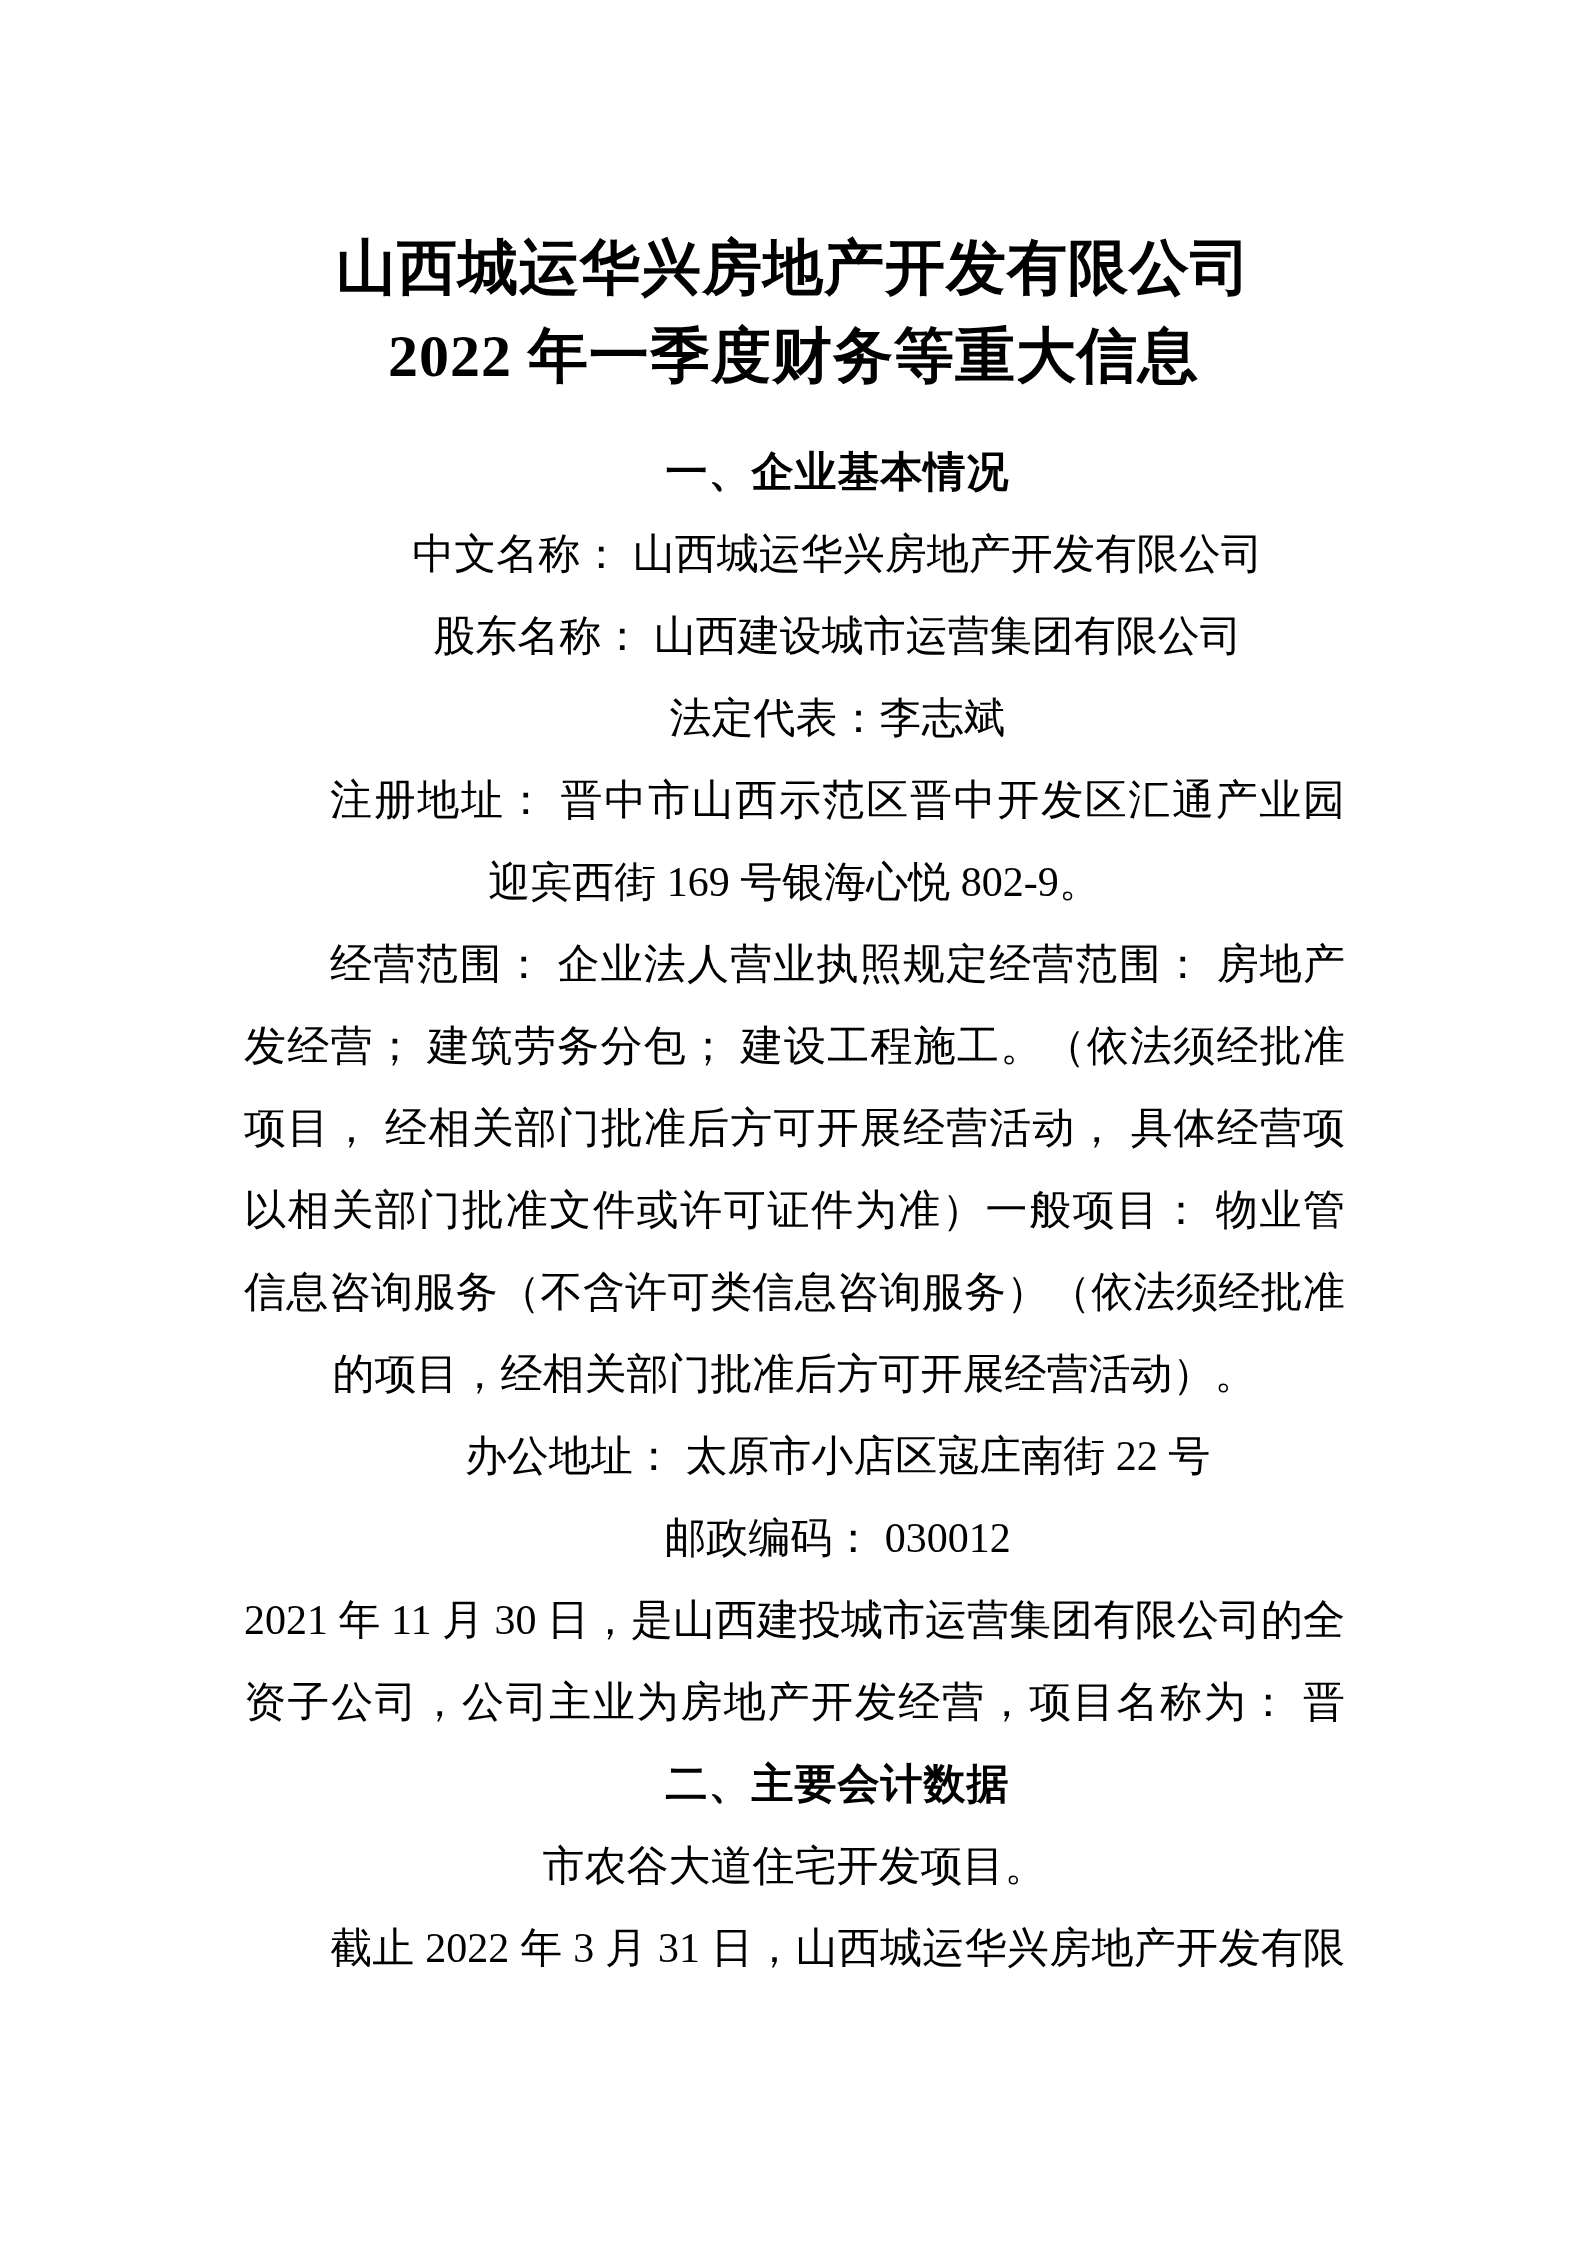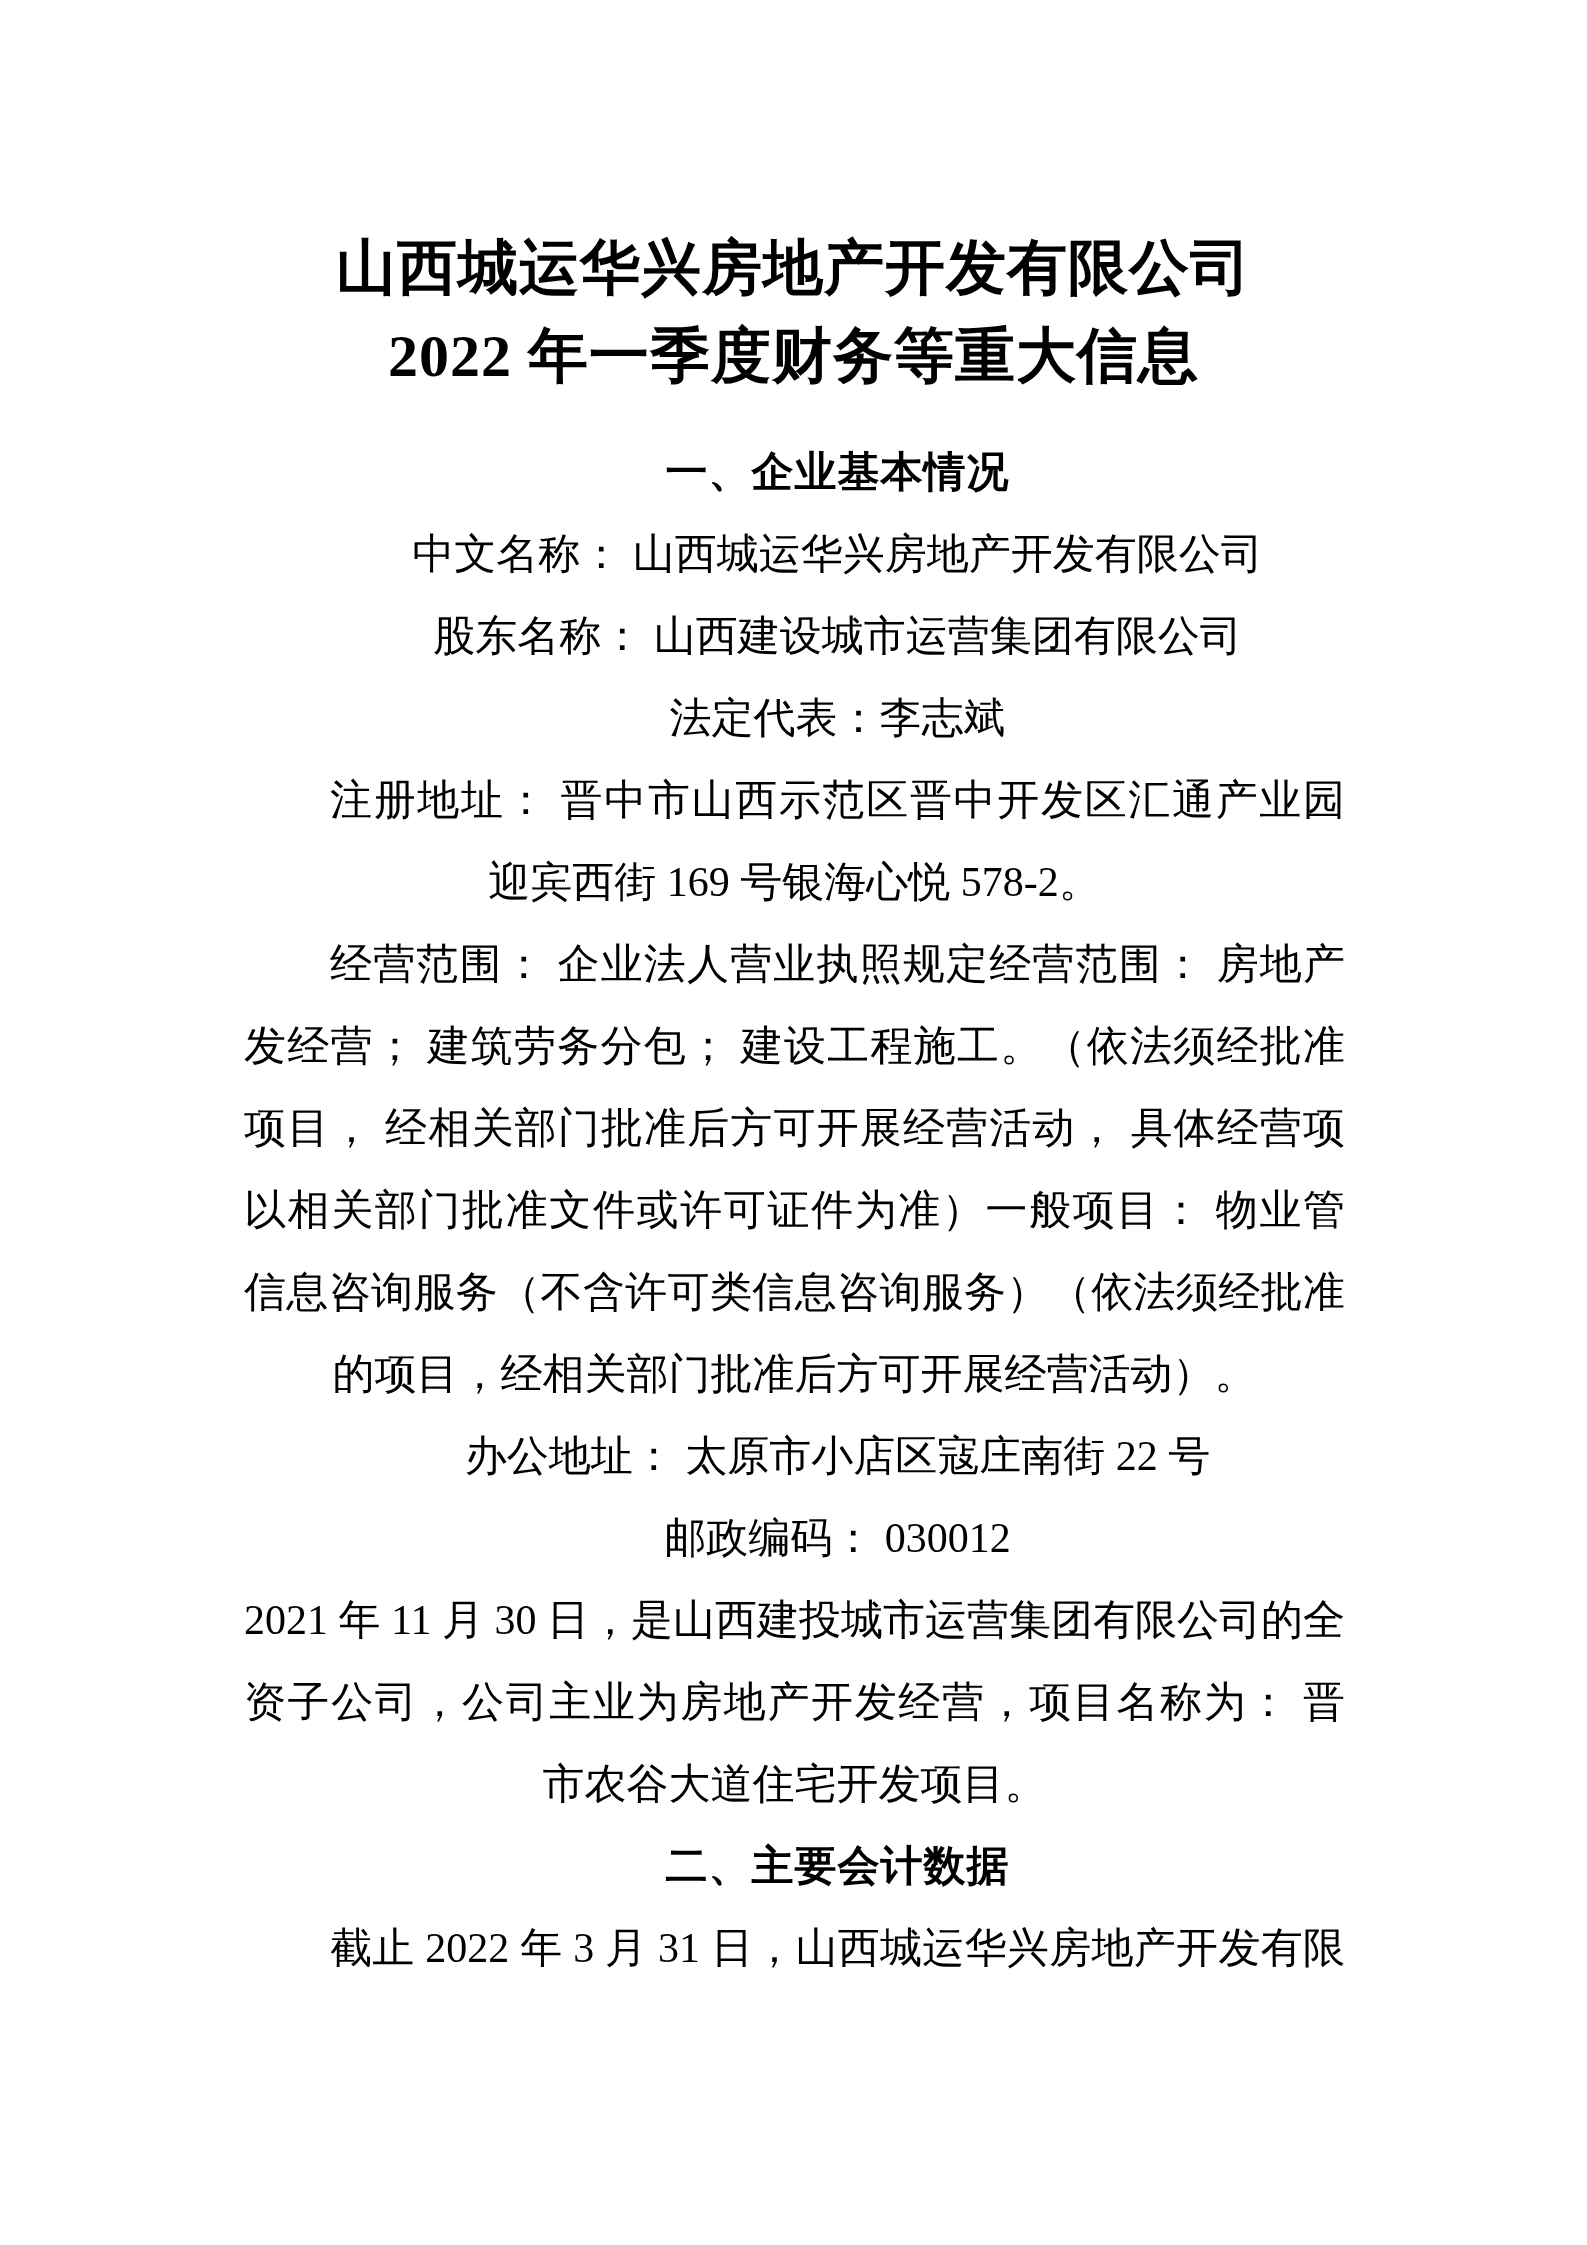--- a/index.html
+++ b/index.html
@@ -67,29 +67,29 @@
     <div class="title-line">山西城运华兴房地产开发有限公司</div>
     <div class="title-line">2022 年一季度财务等重大信息</div>
   </div>
 
   <div class="doc-body">
     <div class="line heading indent">一、企业基本情况</div>
     <div class="line indent">中文名称： 山西城运华兴房地产开发有限公司</div>
     <div class="line indent">股东名称： 山西建设城市运营集团有限公司</div>
     <div class="line indent">法定代表：李志斌</div>
     <div class="line indent fill">注册地址： 晋中市山西示范区晋中开发区汇通产业园区</div>
-    <div class="line">迎宾西街 169 号银海心悦 578-2。</div>
+    <div class="line">迎宾西街 169 号银海心悦 802-9。</div>
     <div class="line indent fill">经营范围： 企业法人营业执照规定经营范围： 房地产开</div>
     <div class="line fill">发经营； 建筑劳务分包； 建设工程施工。（依法须经批准的</div>
     <div class="line fill">项目， 经相关部门批准后方可开展经营活动， 具体经营项目</div>
     <div class="line fill">以相关部门批准文件或许可证件为准）一般项目： 物业管理；</div>
     <div class="line fill">信息咨询服务（不含许可类信息咨询服务）（依法须经批准</div>
     <div class="line">的项目，经相关部门批准后方可开展经营活动）。</div>
     <div class="line indent">办公地址： 太原市小店区寇庄南街 22 号</div>
     <div class="line indent">邮政编码： 030012</div>
     <div class="line fill">2021 年 11 月 30 日，是山西建投城市运营集团有限公司的全</div>
     <div class="line fill">资子公司，公司主业为房地产开发经营，项目名称为： 晋中</div>
+    <div class="line heading indent">二、主要会计数据</div>
     <div class="line">市农谷大道住宅开发项目。</div>
-    <div class="line heading indent">二、主要会计数据</div>
     <div class="line indent fill">截止 2022 年 3 月 31 日，山西城运华兴房地产开发有限</div>
   </div>
 
 </div>
 
 </body></html>

